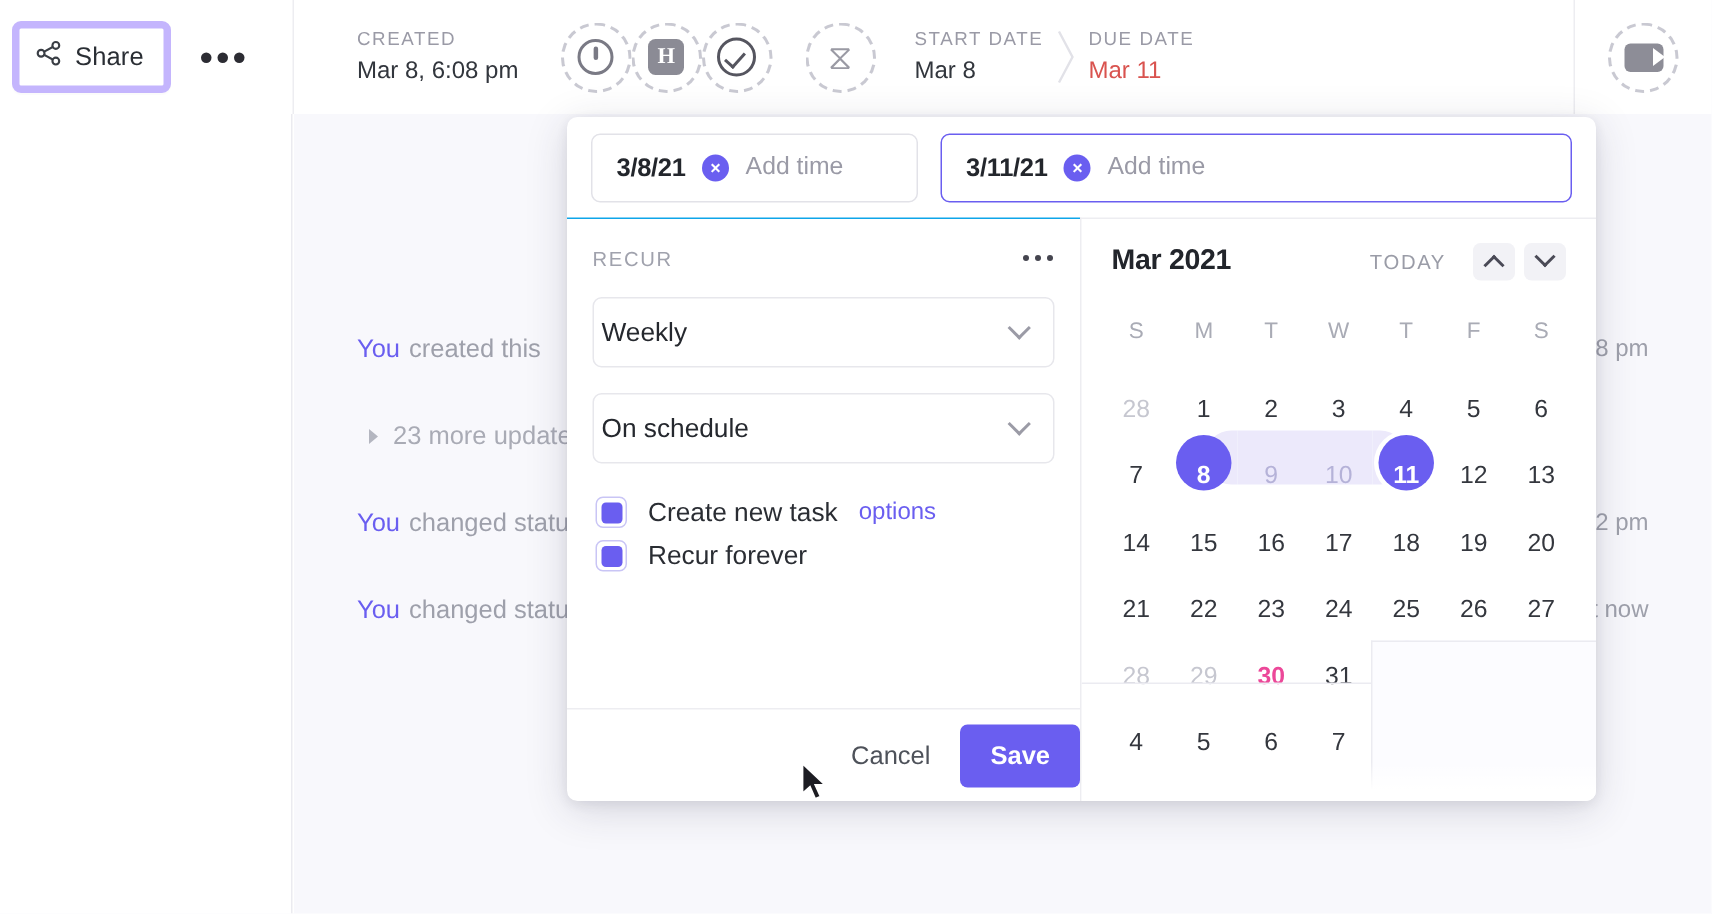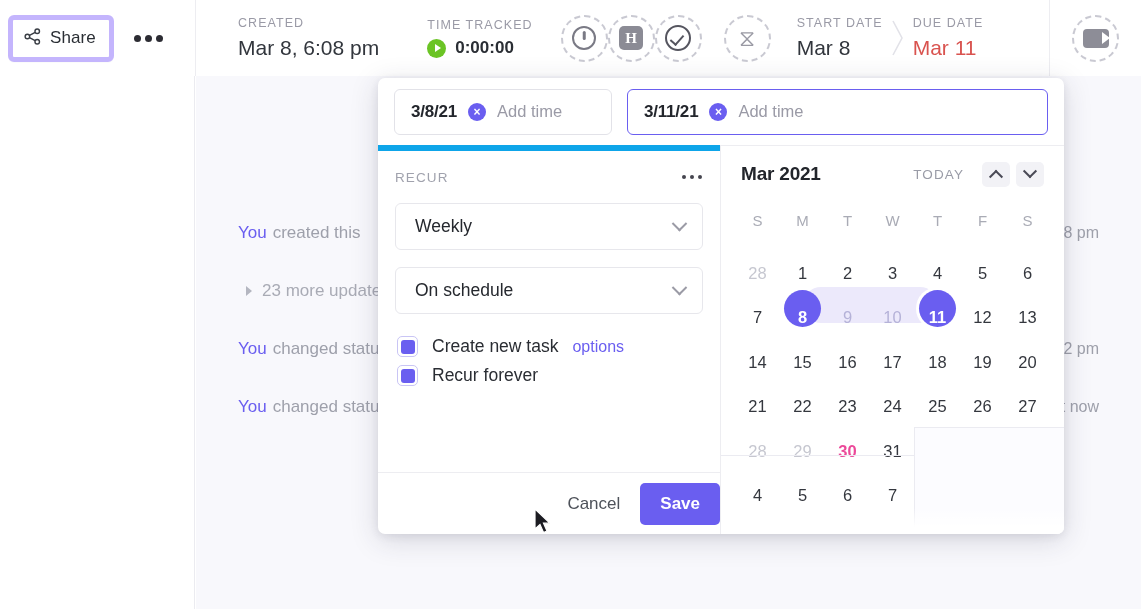--- a/index.html
+++ b/index.html
@@ -69,21 +69,21 @@
     gap: 6px;
   }
   .tb-field .cap {
     font-size: 12.5px;
     letter-spacing: 1.05px;
     color: #9a9aa6;
     font-weight: 400;
     text-transform: uppercase;
   }
   .tb-field .val {
-    font-size: 21px;
+    font-size: 16px;
     color: #32363d;
   }
   .tb-field .val.red { color: #d9534f; }
 
   #created-block { padding-left: 42px; }
   #time-block { padding-left: 48px; }
 
   .time-val { display: flex; align-items: center; gap: 9px; }
   .play-dot {
     width: 19px; height: 19px; border-radius: 50%;
@@ -272,21 +272,21 @@
   .date-field .add-time {
     font-size: 16.5px; color: #9a9aa6;
   }
 
   
   .panes { flex: 1 1 auto; display: flex; min-height: 0; }
 
   
   .pane-left {
     width: 342px;
-    border-top: 6px solid #0ea5e9;
+    border-top: 1px solid #0ea5e9;
     display: flex; flex-direction: column;
     flex: 0 0 342px;
   }
   .recur-head {
     height: 52px;
     display: flex; align-items: center; justify-content: space-between;
     padding: 0 16px 0 17px;
   }
   .recur-head .t {
     font-size: 13.5px; letter-spacing: 1.1px;
@@ -297,21 +297,21 @@
     width: 4.5px; height: 4.5px; border-radius: 50%; background: #45454f;
     display: block;
   }
 
   .select-box {
     margin: 0 17px 17px 17px;
     height: 47px;
     border: 1px solid #e7e7ec;
     border-radius: 6px;
     display: flex; align-items: center; justify-content: space-between;
-    padding: 0 17px 0 19px;
+    padding: 0 17px 0 5px;
     cursor: pointer;
     background: #fff;
   }
   .select-box .sv { font-size: 17.5px; color: #25282e; }
   .chev-d {
     width: 11px; height: 11px;
     border-right: 2px solid #9b9ba6;
     border-bottom: 2px solid #9b9ba6;
     transform: rotate(45deg) translate(-2px,-2px);
   }
@@ -522,27 +522,20 @@
     </div>
   </div>
 
   <div class="tb-divider"></div>
 
   <div class="tb-field" id="created-block">
     <div class="cap">CREATED</div>
     <div class="val">Mar 8, 6:08 pm</div>
   </div>
 
-  <div class="tb-field" id="time-block">
-    <div class="cap">TIME TRACKED</div>
-    <div class="time-val">
-      <span class="play-dot"></span>
-      <span class="time-num">0:00:00</span>
-    </div>
-  </div>
 
   <div class="circ-group">
     <div class="circ">
       <span class="ic-power"></span>
     </div>
     <div class="circ">
       <span class="ic-h">H</span>
     </div>
     <div class="circ">
       <span class="ic-check"></span>

